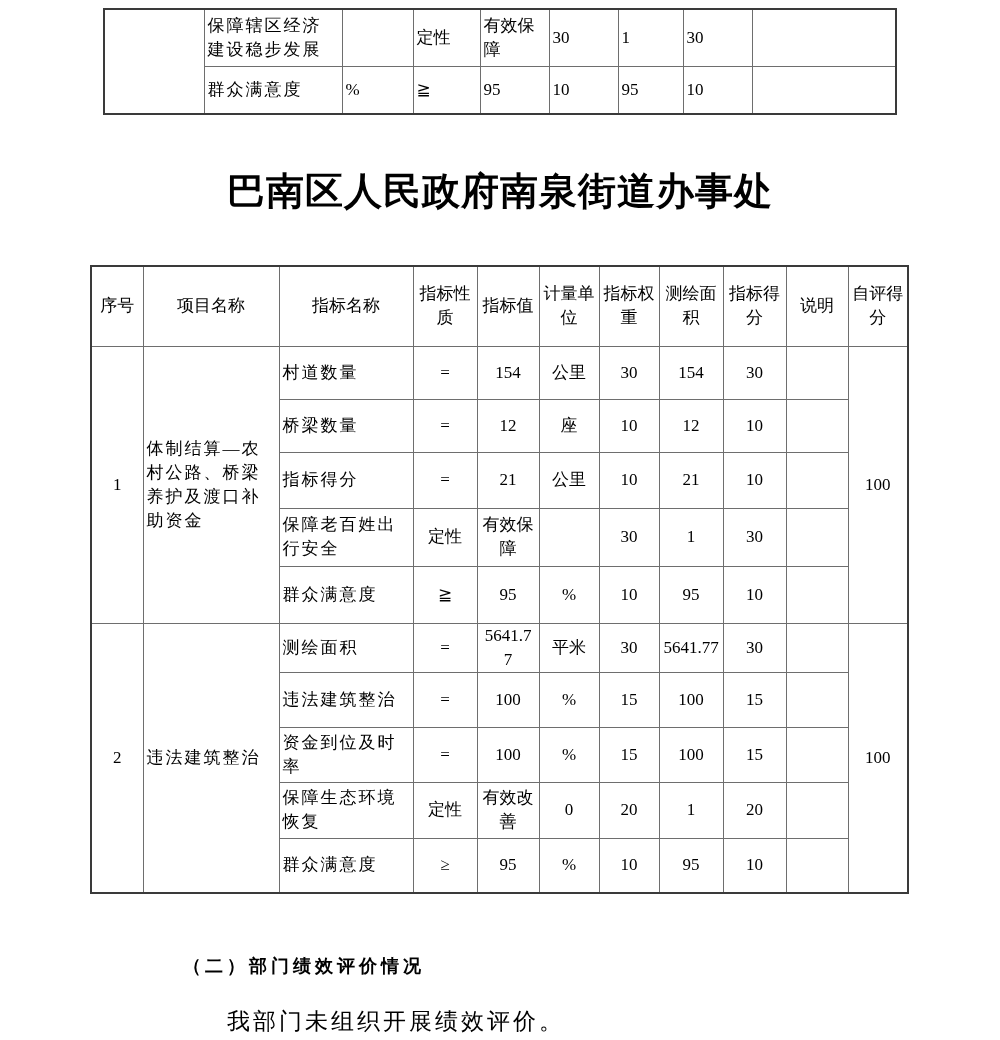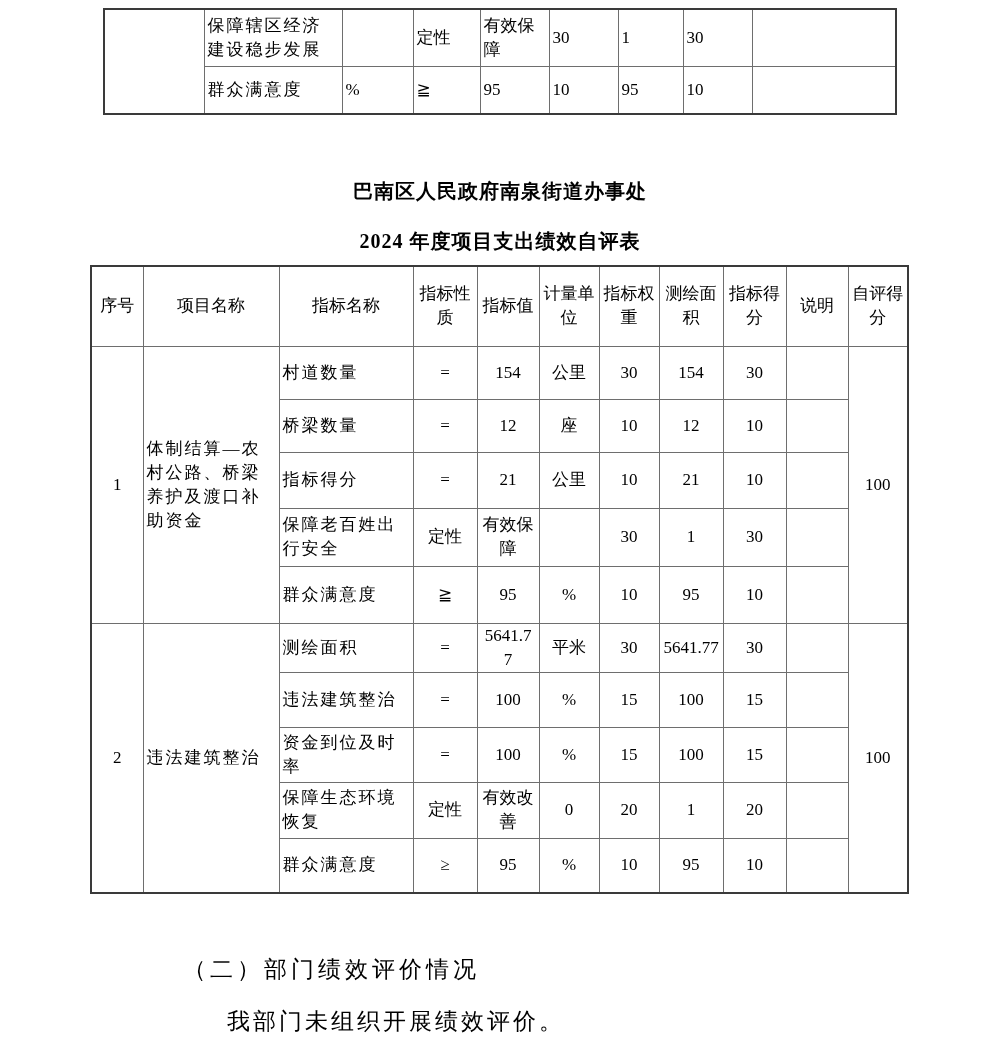--- a/index.html
+++ b/index.html
@@ -33,28 +33,29 @@
   td.name    { text-align: left; padding: 0 1px 0 2px; letter-spacing: 2px; }
   td.project { padding: 0 1px; letter-spacing: 2px; }
   td.target  { padding: 0 4px; }
   td.actual  { padding: 0 1px; }
   th.hdr { text-align: center; }
 
   #doc-title {
     left: 0; top: 166px; width: 1000px;
     text-align: center;
     font-weight: bold;
-    font-size: 20px;
+    font-size: 38px;
     line-height: 50px;
     letter-spacing: 1px;
   }
   #section-heading {
     left: 183px; top: 954px;
-    font-size: 23px;
+    font-size: 18px;
     letter-spacing: 4px;
+    font-weight: bold;
   }
   #section-body {
     left: 183px; top: 1006px;
     font-size: 23px;
     letter-spacing: 3px;
     margin-left: 44px;
   }
 </style>
 </head>
 <body>
@@ -93,21 +94,20 @@
           <td class="l">95</td>
           <td class="l">10</td>
           <td class="l"></td>
         </tr>
       </tbody>
     </table>
 </div>
 
 <div class="abs" id="doc-title">
   <div>巴南区人民政府南泉街道办事处</div>
-  <div>2024 年度项目支出绩效自评表</div>
 </div>
 
 <div class="abs" id="main-table-wrap" style="left:90px; top:265px;">
   <table class="doc" id="main-table" style="width:817px;">
       <colgroup>
         <col style="width: 52px;">
         <col style="width: 136px;">
         <col style="width: 134px;">
         <col style="width: 64px;">
         <col style="width: 62px;">

